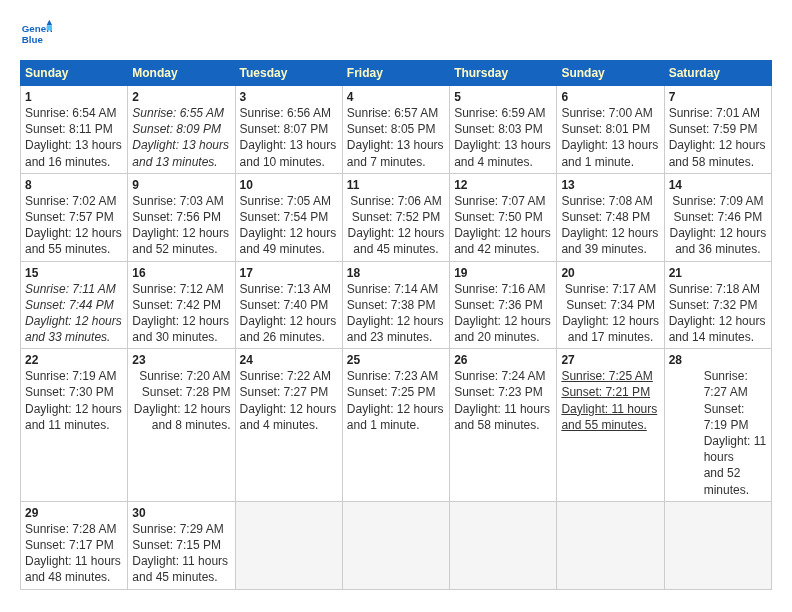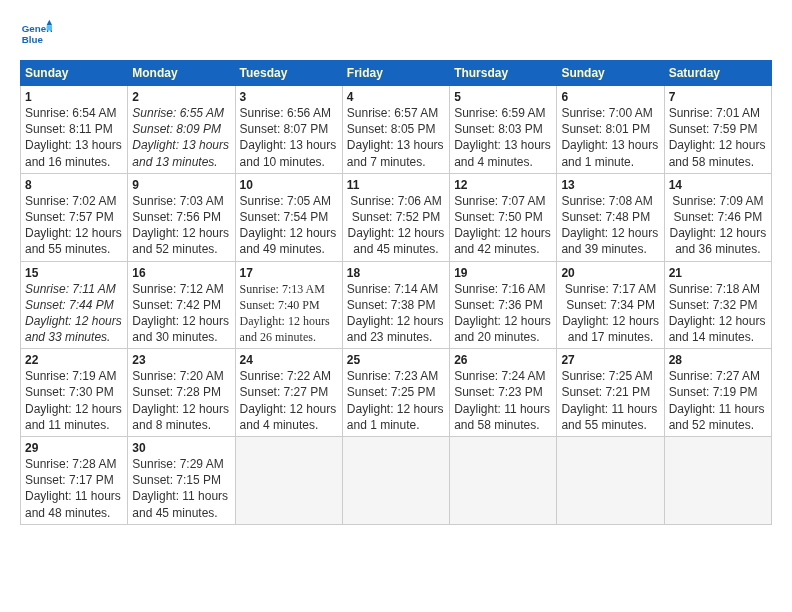--- a/index.html
+++ b/index.html
@@ -228,21 +228,21 @@
           </td>
           <td>
             <span class="day-num">16</span>
             <div class="day-info" style="white-space: pre-line;">Sunrise: 7:12 AM
 Sunset: 7:42 PM
 Daylight: 12 hours
 and 30 minutes.</div>
           </td>
           <td>
             <span class="day-num">17</span>
-            <div class="day-info" style="white-space: pre-line; font-family: Liberation Serif, serif;">Sunrise: 7:13 AM
+            <div class="day-info" style="white-space: pre-line;">Sunrise: 7:13 AM
 Sunset: 7:40 PM
 Daylight: 12 hours
 and 26 minutes.</div>
           </td>
           <td>
             <span class="day-num">18</span>
             <div class="day-info" style="white-space: pre-line;">Sunrise: 7:14 AM
 Sunset: 7:38 PM
 Daylight: 12 hours
 and 23 minutes.</div>
@@ -272,21 +272,21 @@
         <tr>
           <td>
             <span class="day-num">22</span>
             <div class="day-info" style="white-space: pre-line;">Sunrise: 7:19 AM
 Sunset: 7:30 PM
 Daylight: 12 hours
 and 11 minutes.</div>
           </td>
           <td>
             <span class="day-num">23</span>
-            <div class="day-info" style="white-space: pre-line;">Sunrise: 7:20 AM
+            <div class="day-info" style="white-space: pre-line; text-align: right;">Sunrise: 7:20 AM
 Sunset: 7:28 PM
 Daylight: 12 hours
 and 8 minutes.</div>
           </td>
           <td>
             <span class="day-num">24</span>
             <div class="day-info" style="white-space: pre-line;">Sunrise: 7:22 AM
 Sunset: 7:27 PM
 Daylight: 12 hours
 and 4 minutes.</div>
@@ -300,28 +300,28 @@
           </td>
           <td>
             <span class="day-num">26</span>
             <div class="day-info" style="white-space: pre-line;">Sunrise: 7:24 AM
 Sunset: 7:23 PM
 Daylight: 11 hours
 and 58 minutes.</div>
           </td>
           <td>
             <span class="day-num">27</span>
-            <div class="day-info" style="white-space: pre-line;">Sunrise: 7:25 AM
+            <div class="day-info" style="white-space: pre-line; text-decoration: underline;">Sunrise: 7:25 AM
 Sunset: 7:21 PM
 Daylight: 11 hours
 and 55 minutes.</div>
           </td>
           <td>
             <span class="day-num">28</span>
-            <div class="day-info" style="white-space: pre-line;">Sunrise: 7:27 AM
+            <div class="day-info" style="white-space: pre-line; margin-left: 35px;">Sunrise: 7:27 AM
 Sunset: 7:19 PM
 Daylight: 11 hours
 and 52 minutes.</div>
           </td>
         </tr>
         <tr>
           <td>
             <span class="day-num">29</span>
             <div class="day-info" style="white-space: pre-line;">Sunrise: 7:28 AM
 Sunset: 7:17 PM

